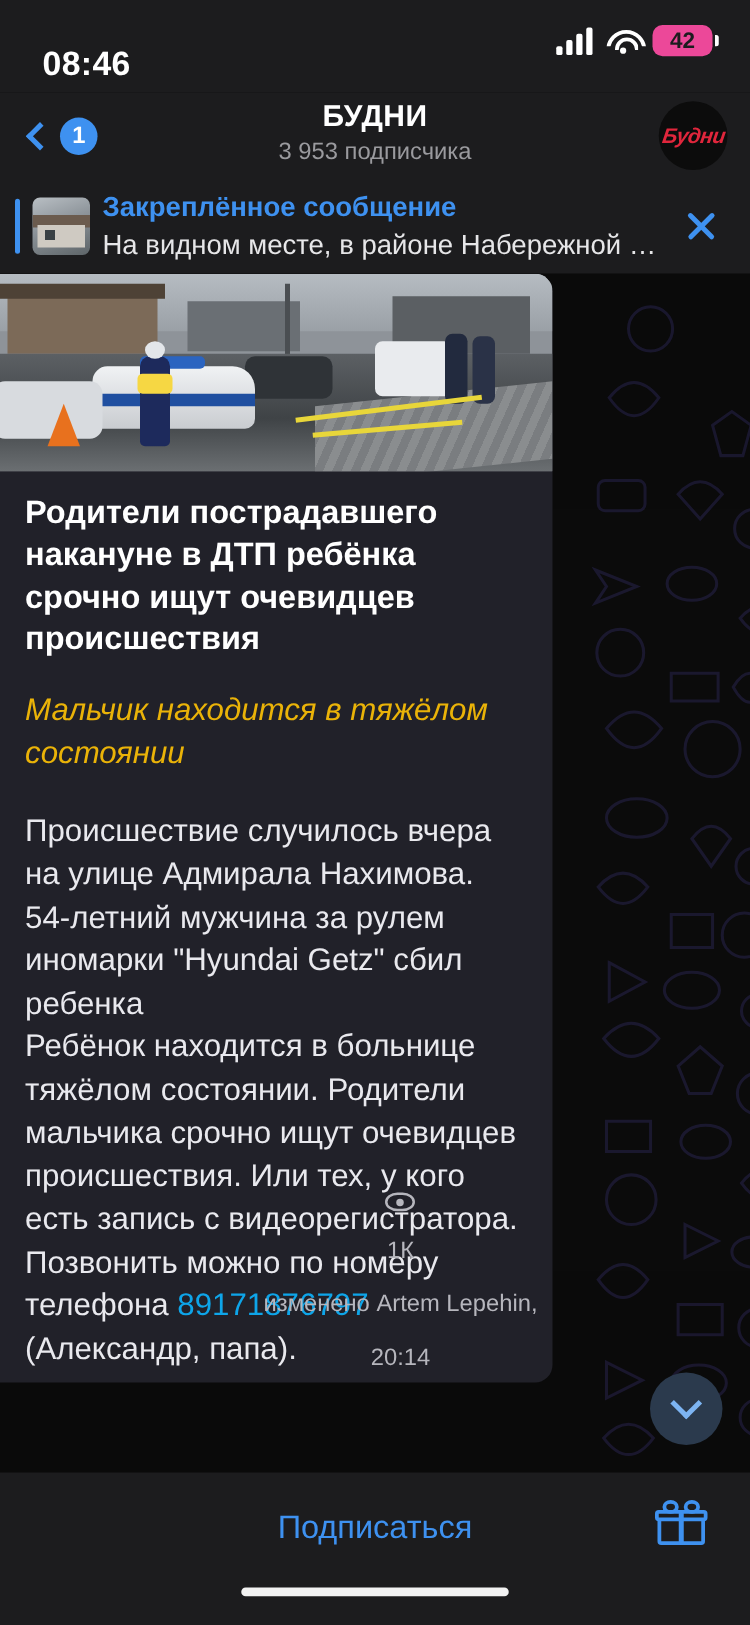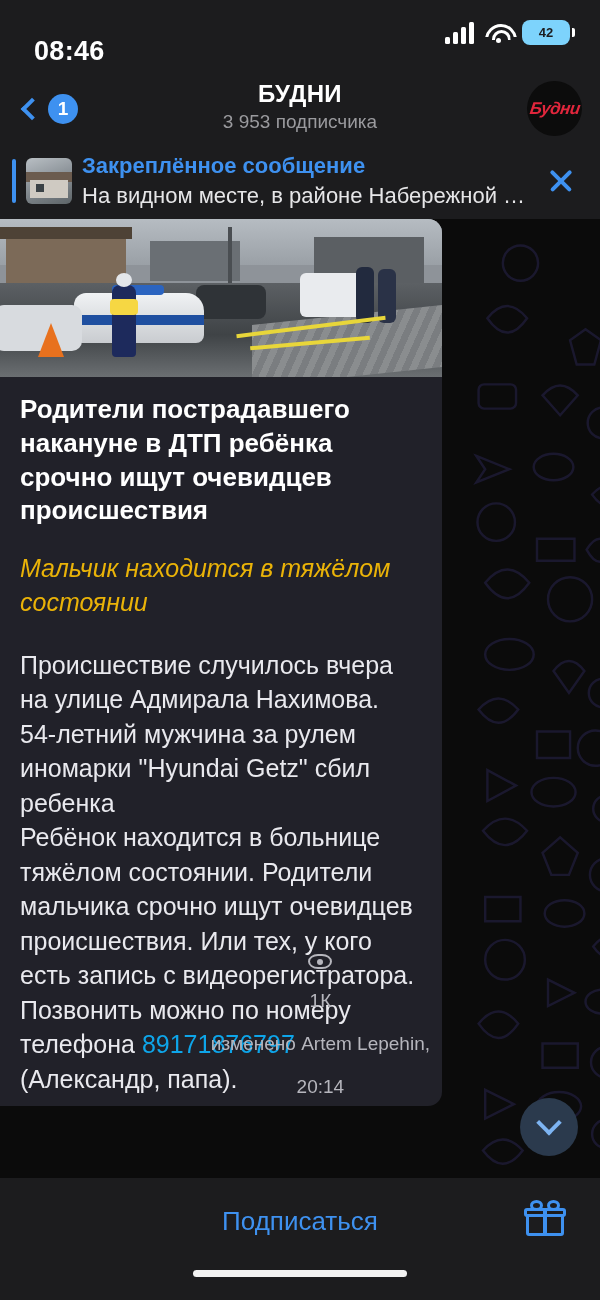--- a/index.html
+++ b/index.html
@@ -52,22 +52,22 @@
     width: 13px; height: 13px;
     border: 3.5px solid #fff; border-radius: 50%;
     clip-path: polygon(0 0, 100% 0, 100% 55%, 0 55%);
   }
   .wifi span {
     position: absolute; left: 10.5px; top: 15px;
     width: 5px; height: 5px; background: #fff; border-radius: 50%;
   }
   .battery {
     width: 48px; height: 25px; border-radius: 8px;
-    background: #7dd3fc; color: #1c1c1e;
-    font-size: 13px; font-weight: 700;
+    background: #ec4899; color: #1c1c1e;
+    font-size: 18px; font-weight: 700;
     display: flex; align-items: center; justify-content: center;
     position: relative;
   }
   .battery::after {
     content: ""; position: absolute; right: -5px; top: 8px;
     width: 3px; height: 9px; background: #fff;
     border-radius: 0 2px 2px 0;
   }
 
   

